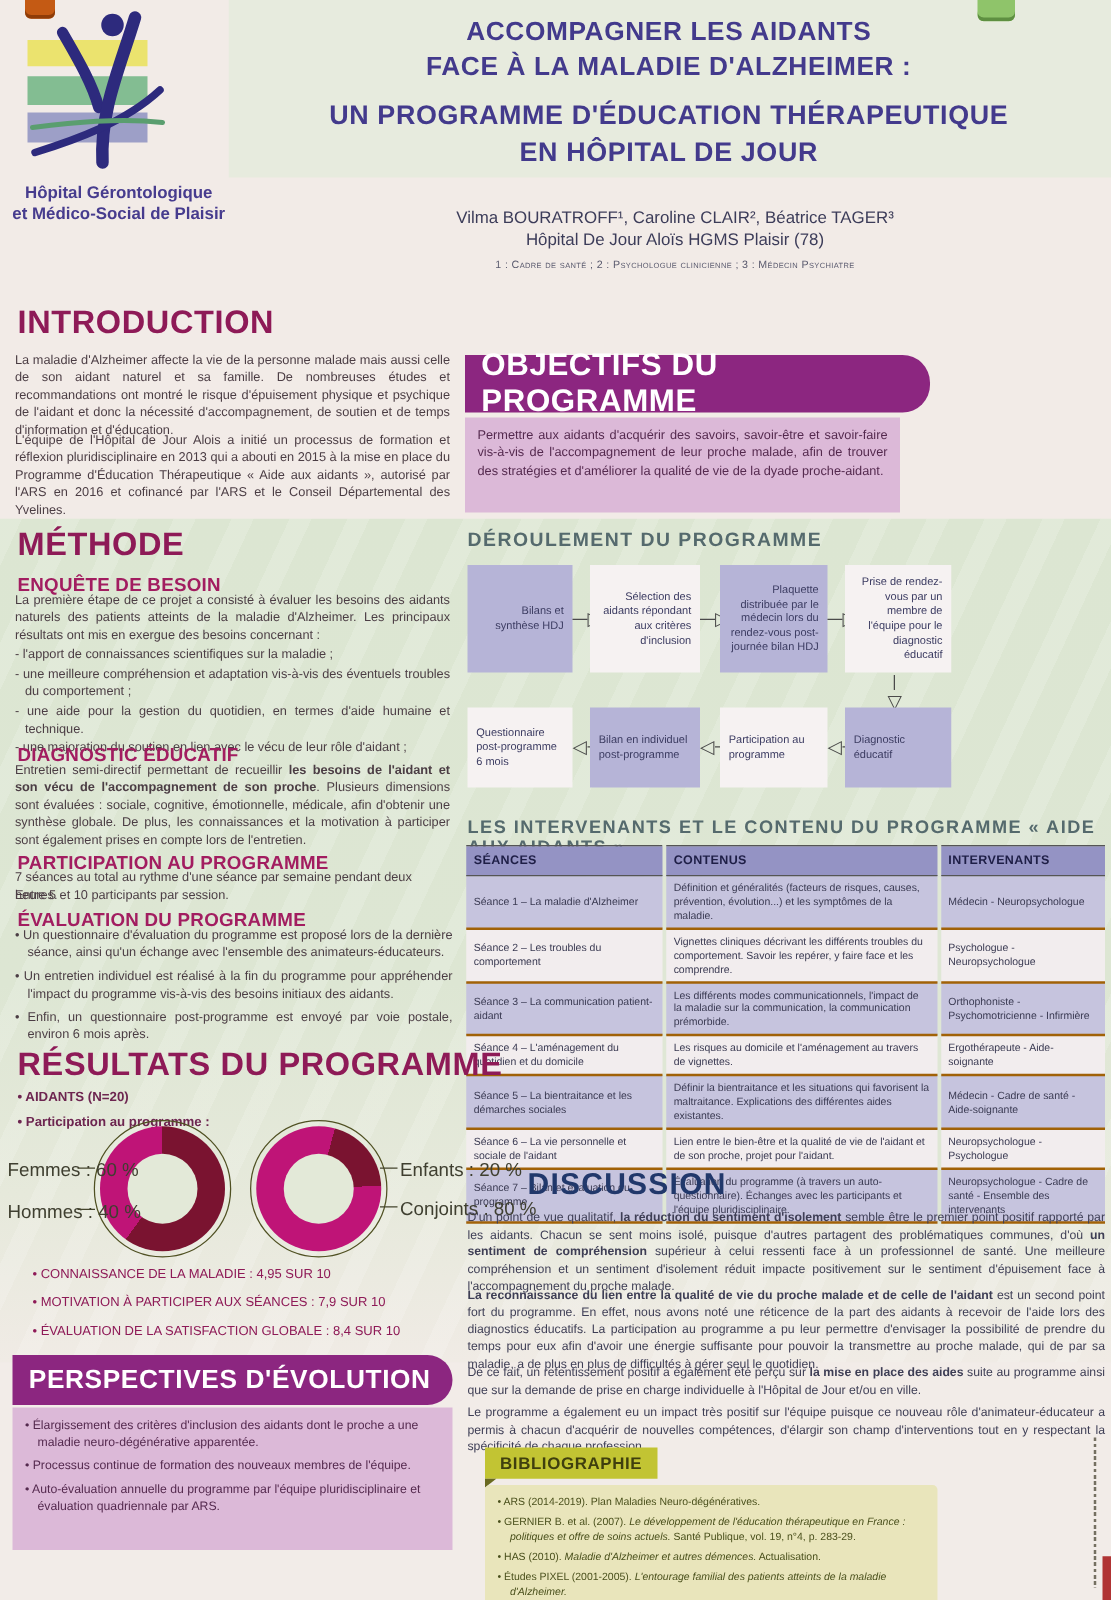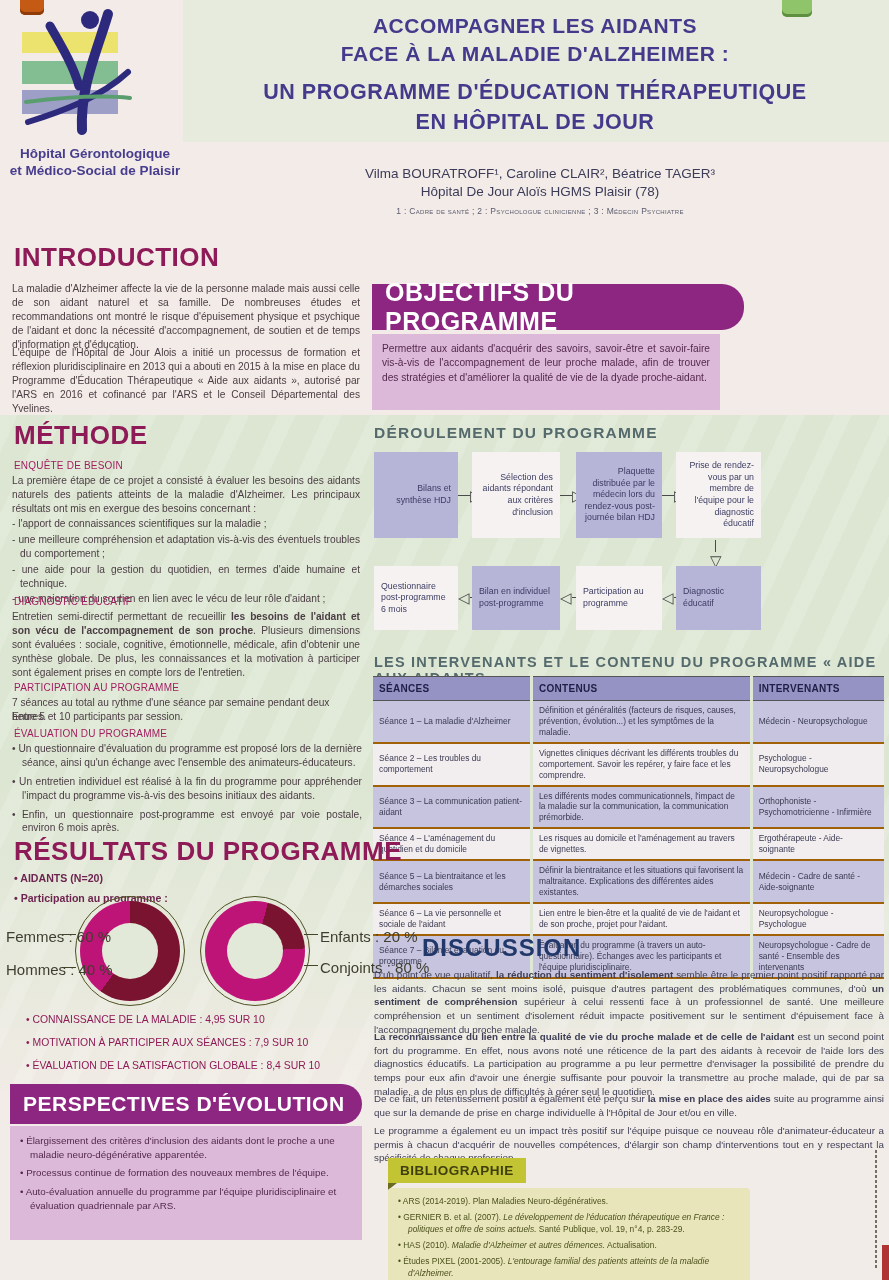--- a/index.html
+++ b/index.html
@@ -32,21 +32,21 @@
   .title-line { position:absolute; left:195px; width:680px; text-align:center; color:#433a8c;
     font-weight:bold; letter-spacing:.5px; }
   .t1,.t2 { font-size:21px; }
   .t3,.t4 { font-size:21.5px; }
   .authors { position:absolute; left:240px; width:600px; text-align:center; color:#3c3c59; font-size:13.5px; }
   .roles { position:absolute; left:240px; width:600px; text-align:center; color:#5a5a6e; font-size:8.5px;
     font-variant:small-caps; letter-spacing:.3px; }
 
   
   .sec-head { position:absolute; color:#8e1a57; font-weight:bold; letter-spacing:.5px; }
-  .subhead { position:absolute; color:#a21d60; font-weight:normal; font-size:10px; letter-spacing:.2px; }
+  .subhead { position:absolute; color:#a21d60; font-weight:bold; font-size:15px; letter-spacing:.2px; }
   .para { position:absolute; color:#4b3d44; font-size:10.2px; line-height:1.36; text-align:justify; }
   .hy-item { padding-left:8px; text-indent:-8px; margin-bottom:2px; }
   .hy-item::before { content:"- "; }
   .bl-item { padding-left:10px; text-indent:-10px; margin-bottom:5px; }
   .bl-item::before { content:"\2022  "; }
 
   
   .banner { position:absolute; background:#8c2680; color:#fff; font-weight:bold;
     border-radius:0 22px 22px 0; display:flex; align-items:center; padding-left:13px; letter-spacing:.5px; }
   .lilac-box { position:absolute; background:#dcb9d8; color:#54294e; font-size:10.2px;

